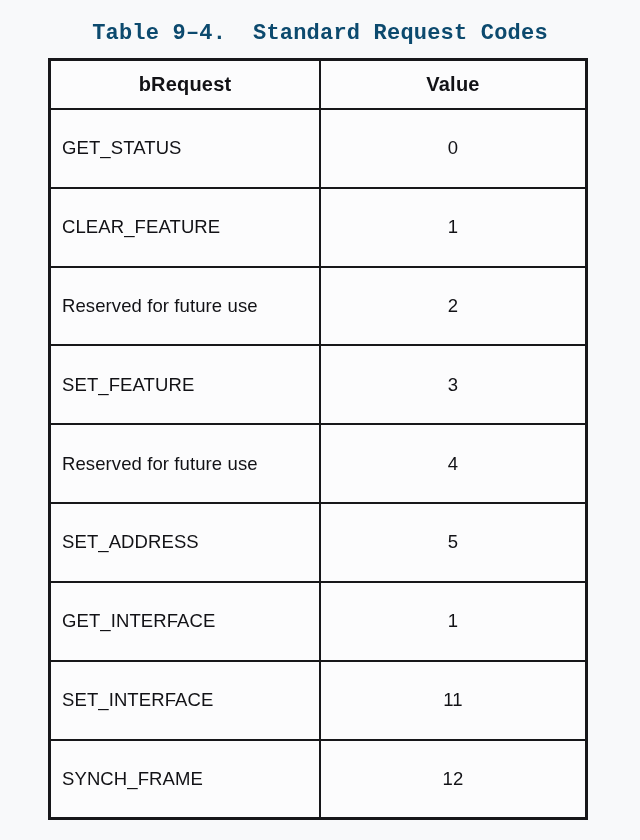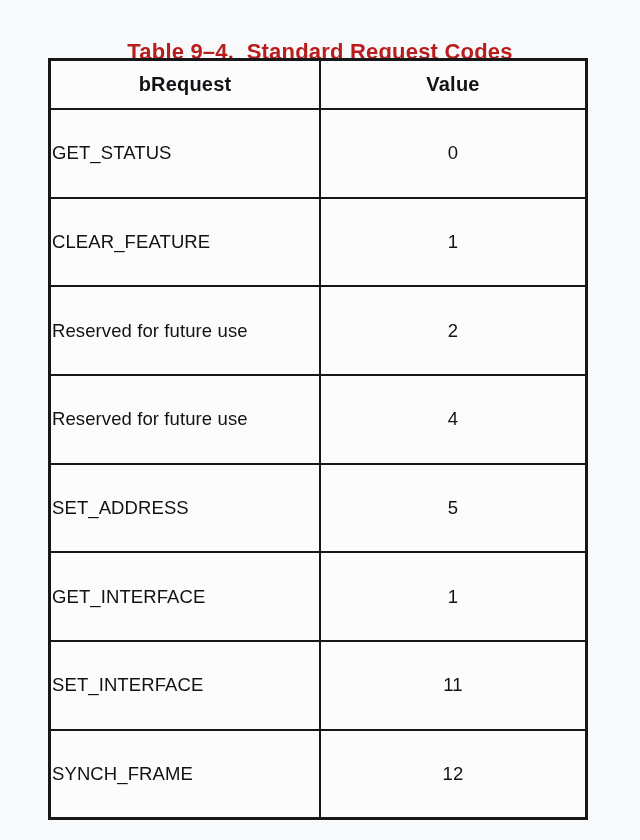--- a/index.html
+++ b/index.html
@@ -23,27 +23,26 @@
     height: 840px;
   }
 
   
   .caption {
     position: absolute;
     left: 0;
     top: 21px;
     width: 640px;
     text-align: center;
-    font-family: Liberation Sans, sans-serif;
+    font-family: Liberation Mono, monospace;
     font-weight: bold;
     font-size: 22px;
     letter-spacing: 0.2px;
-    color: #b91c1c;
+    color: #0c4a6e;
     white-space: pre;
-    margin-top: 18px;
   }
 
   
   .table-wrap {
     position: absolute;
     left: 48px;
     top: 58px;
     width: 540px;
     height: 762px;
     box-sizing: border-box;
@@ -95,21 +94,21 @@
   tbody td {
     height: 54.5px;
     font-size: 18.5px;
     font-weight: normal;
     vertical-align: middle;
     letter-spacing: 0.1px;
   }
 
   td.name-cell {
     text-align: left;
-    padding-left: 1px;
+    padding-left: 11px;
   }
 
   td.value-cell {
     text-align: center;
   }
 </style>
 </head>
 <body>
 
 <div id="page">
@@ -135,20 +134,24 @@
           </tr>
           <tr>
             <td class="name-cell">CLEAR_FEATURE</td>
             <td class="value-cell">1</td>
           </tr>
           <tr>
             <td class="name-cell">Reserved for future use</td>
             <td class="value-cell">2</td>
           </tr>
           <tr>
+            <td class="name-cell">SET_FEATURE</td>
+            <td class="value-cell">3</td>
+          </tr>
+          <tr>
             <td class="name-cell">Reserved for future use</td>
             <td class="value-cell">4</td>
           </tr>
           <tr>
             <td class="name-cell">SET_ADDRESS</td>
             <td class="value-cell">5</td>
           </tr>
           <tr>
             <td class="name-cell">GET_INTERFACE</td>
             <td class="value-cell">1</td>

